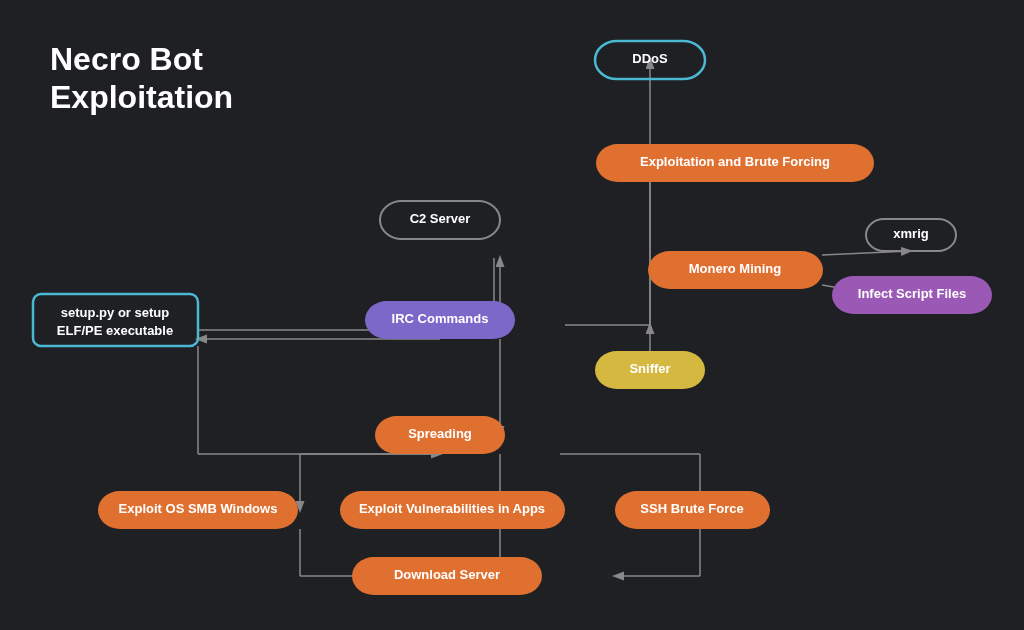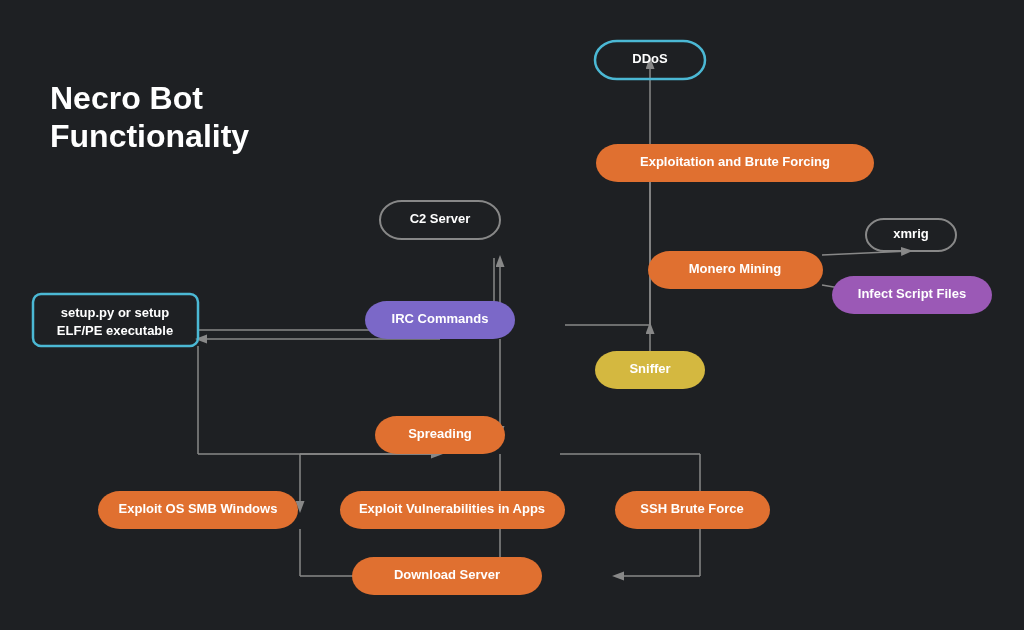--- a/index.html
+++ b/index.html
@@ -13,21 +13,20 @@
     }
 
     .title {
       position: absolute;
       top: 40px;
       left: 50px;
       color: white;
       font-size: 32px;
       font-weight: bold;
       line-height: 1.2;
-      margin-top: 39px;
     }
 
     svg.diagram {
       position: absolute;
       top: 0; left: 0;
       width: 1024px;
       height: 630px;
     }
 
     
@@ -37,21 +36,21 @@
       fill: white;
       text-anchor: middle;
       dominant-baseline: middle;
       pointer-events: none;
     }
   </style>
 </head>
 <body>
 
 <div class="title">
-  <span>Necro Bot</span><br><span>Functionality</span>
+  <span>Necro Bot</span><br><span>Exploitation</span>
 </div>
 
 <svg class="diagram">
   <defs>
     <marker id="arrow" markerWidth="8" markerHeight="8" refX="6" refY="3" orient="auto">
       <path d="M0,0 L0,6 L8,3 z" fill="#888"></path>
     </marker>
     <marker id="arrow-w" markerWidth="8" markerHeight="8" refX="6" refY="3" orient="auto">
       <path d="M0,0 L0,6 L8,3 z" fill="#888"></path>
     </marker>

